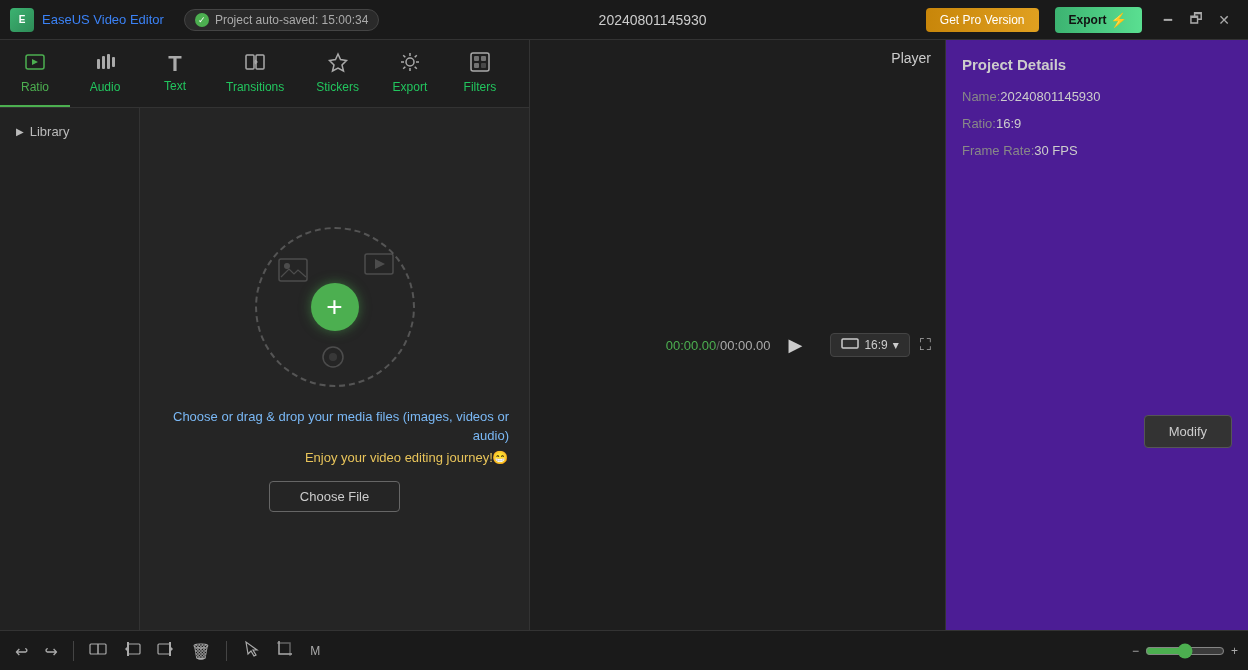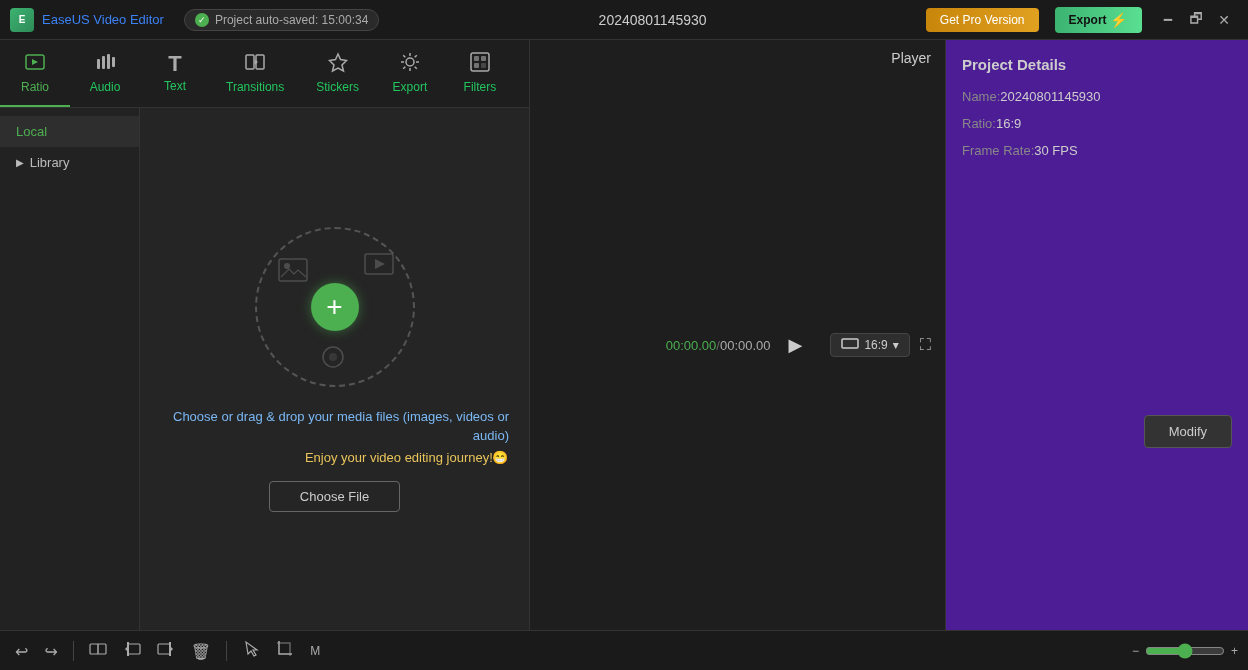--- a/index.html
+++ b/index.html
@@ -470,21 +470,20 @@
             <rect x="12" y="12" width="5" height="5" rx="1" fill="#aaa" opacity="0.3"></rect>
           </svg>
         </span>
         <span class="tab-label">Filters</span>
       </div>
     </div>
 
     <div id="media-content">
 
       <div id="left-subnav">
-        <div class="subnav-item active">Local</div>
         <div class="subnav-item subnav-expand">
           <span style="font-size:10px;">▶</span>
           <span>Library</span>
         </div>
       </div>
 
       <div id="media-main">
         <div id="drop-circle">
 
           <svg width="160" height="160" style="position:absolute;top:0;left:0;">

